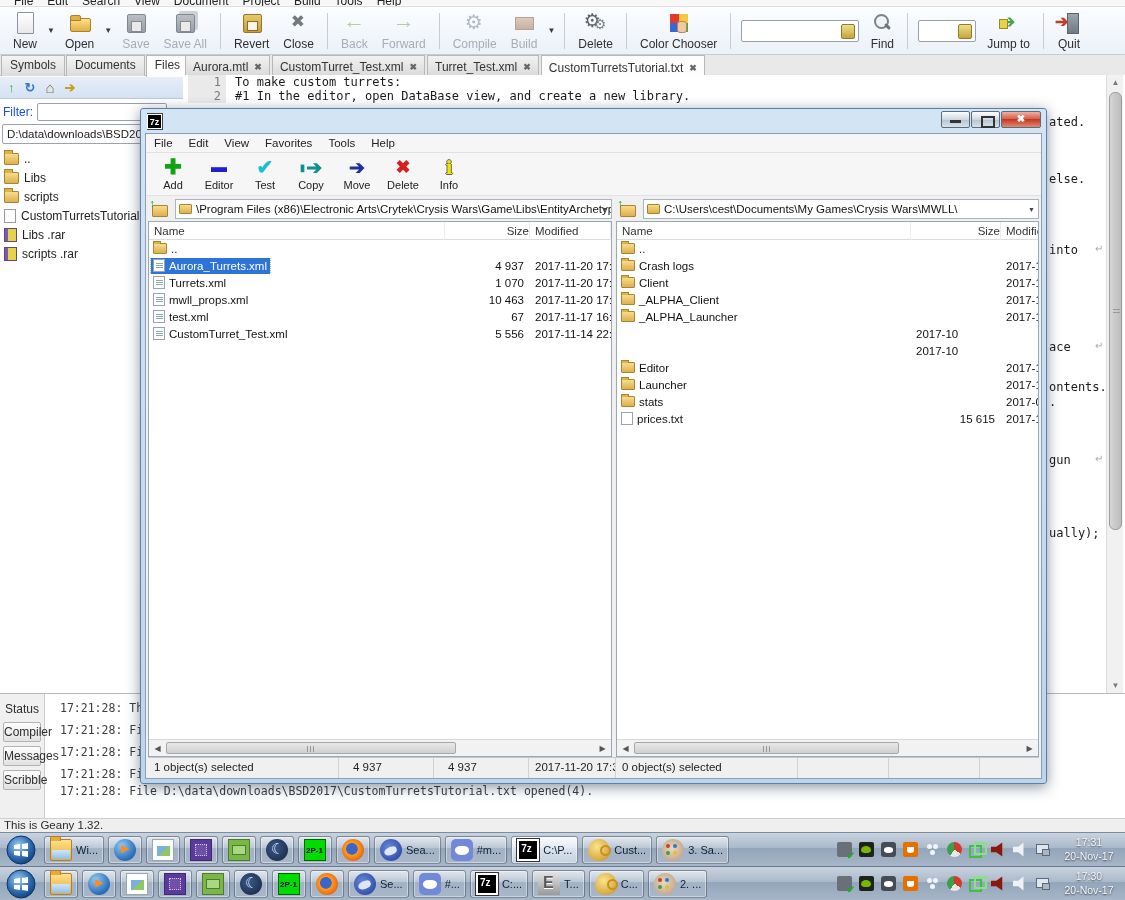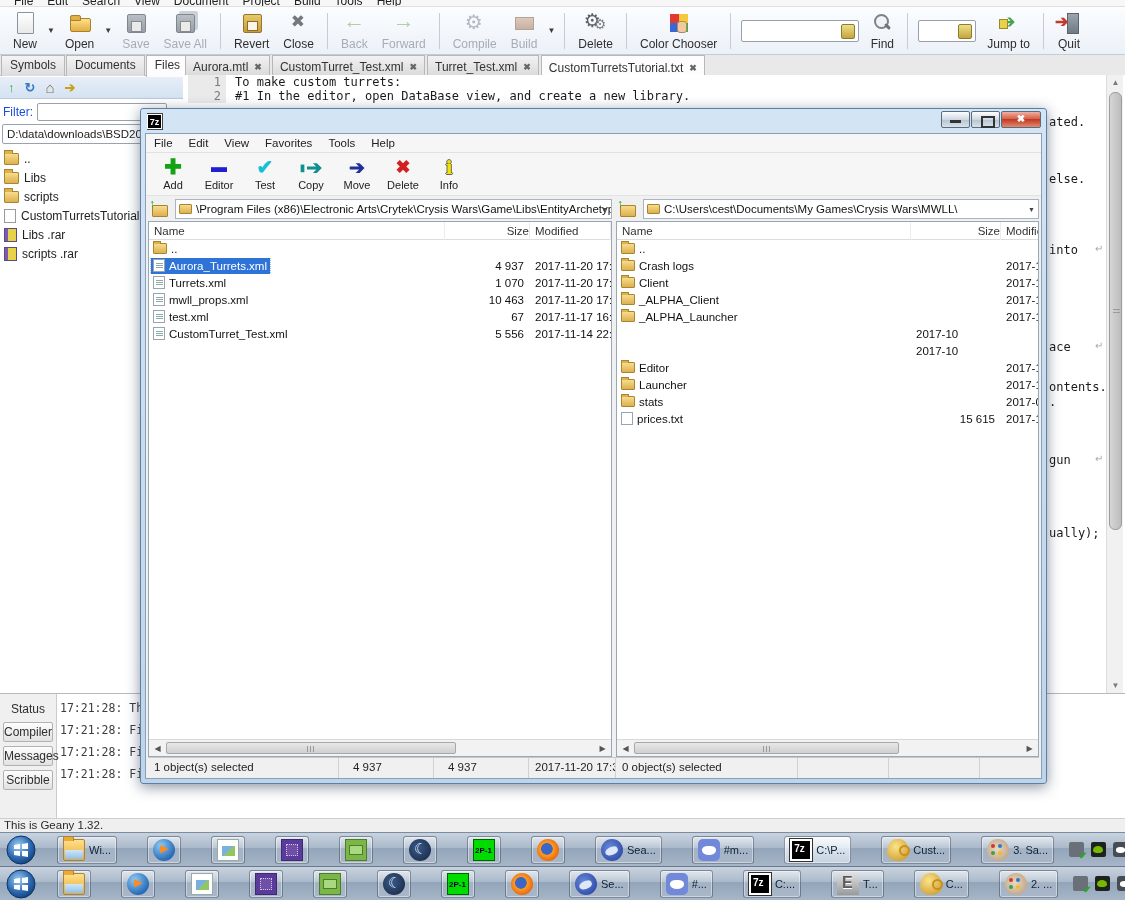--- a/index.html
+++ b/index.html
@@ -68,21 +68,21 @@
   .eline{position:absolute;left:52px;line-height:14px;white-space:pre;}
   .efrag{position:absolute;left:1049px;font-family:"DejaVu Sans Mono",monospace;font-size:12px;color:#1a1a1a;z-index:12;white-space:pre;}
   .wrapmark{position:absolute;left:1095px;font-size:10px;color:#a8a8a8;z-index:12;}
   .wrapmark::before{content:"↵";}
   #vscroll{position:absolute;left:1106px;top:75px;width:17px;height:618px;background:#f1f1f1;border-left:1px solid #dcdcdc;z-index:12;}
   #vscroll .sarr{position:absolute;left:0;width:17px;height:15px;color:#7a7a7a;font-size:8px;text-align:center;line-height:15px;}
   #vscroll .thumb{position:absolute;left:2px;top:17px;width:13px;height:438px;background:linear-gradient(90deg,#d6d6d6,#bdbdbd);border:1px solid #9c9c9c;border-radius:6px;}
   #vscroll .thumb::after{content:"";position:absolute;left:3px;top:216px;width:7px;height:6px;background:repeating-linear-gradient(#9a9a9a 0 1px,transparent 1px 3px);}
   
   #bpanel{position:absolute;top:693px;left:0;right:0;height:125px;background:#fff;border-top:1px solid #b9b9b9;}
-  #btabs{position:absolute;left:0;top:0;width:57px;height:125px;background:#f0f0f0;border-right:1px solid #cccccc;}
+  #btabs{position:absolute;left:0;top:0;width:45px;height:125px;background:#f0f0f0;border-right:1px solid #cccccc;}
   .btab{display:block;margin:4px 3px 0;padding:2px 0;text-align:center;font-size:12px;color:#2e2e2e;background:linear-gradient(#fdfdfd,#e2e2e2);border:1px solid #b2b2b2;border-radius:2px;}
   .btab.active{background:none;border:none;margin-top:6px;}
   .gmsg{position:absolute;left:60px;font-family:"DejaVu Sans Mono",monospace;font-size:11.5px;color:#3c3c3c;white-space:pre;}
   #gstatusbar{position:absolute;top:818px;left:0;right:0;height:14px;background:#efefef;border-top:1px solid #cfcfcf;font-size:11.5px;color:#2a2a2a;padding-left:4px;line-height:13px;}
   
   #zwin{position:absolute;left:140px;top:108px;width:907px;height:676px;z-index:10;background:linear-gradient(#d3e4f4,#bdd4ea);border:1px solid #5d7fa3;border-radius:3px;box-shadow:0 3px 14px rgba(20,40,70,.5);}
   #ztitle{position:absolute;top:2px;left:6px;right:120px;height:20px;display:flex;align-items:center;gap:5px;font-size:11.5px;color:#111;white-space:nowrap;overflow:hidden;}
   .zico{width:15px;height:15px;background:#000;border:1px solid #fff;outline:1px solid #444;color:#fff;font-size:9px;font-weight:bold;text-align:center;line-height:14px;flex:none;}
   .zico::before{content:"7z";}
   #zbtns{position:absolute;top:2px;right:5px;display:flex;gap:1px;}
@@ -139,21 +139,21 @@
   .zscroll .sarr{position:absolute;top:1px;width:15px;height:15px;font-size:8px;color:#555;text-align:center;line-height:15px;}
   .zscroll .thumb{position:absolute;top:2px;height:12px;background:linear-gradient(#e8e8e8,#cfcfcf);border:1px solid #a8a8a8;border-radius:2px;}
   .zscroll .thumb::after{content:"";position:absolute;top:3px;left:50%;width:8px;height:6px;margin-left:-4px;background:repeating-linear-gradient(90deg,#999 0 1px,transparent 1px 3px);}
   #zstatus{position:absolute;left:2px;right:2px;bottom:1px;height:20px;background:#f0f0f0;border-top:1px solid #c8c8c8;font-size:11.5px;color:#222;}
   .zsc{position:absolute;top:0;height:20px;line-height:19px;padding-left:6px;border-right:1px solid #d2d2d2;overflow:hidden;white-space:nowrap;}
   
   .tbar{position:absolute;left:0;right:0;height:34px;z-index:30;background:linear-gradient(#c9d3df,#aab9ca 45%,#93a5ba 46%,#a7b6c8);border-top:1px solid #7a8ca0;display:flex;align-items:center;}
   #tbar1{top:832px;}
   #tbar2{top:866px;border-top:1px solid #68798d;}
   .startbtn{width:42px;height:34px;display:flex;align-items:center;justify-content:center;flex:none;}
-  .titem{height:28px;margin:0 15px;border:1px solid rgba(60,75,92,.55);border-radius:3px;background:linear-gradient(rgba(255,255,255,.5),rgba(255,255,255,.14) 50%,rgba(255,255,255,.06));box-shadow:inset 0 0 0 1px rgba(255,255,255,.4);display:flex;align-items:center;padding:0 5px;gap:4px;font-size:11px;color:#0e2138;flex:none;}
+  .titem{height:28px;margin:0 2px;border:1px solid rgba(60,75,92,.55);border-radius:3px;background:linear-gradient(rgba(255,255,255,.5),rgba(255,255,255,.14) 50%,rgba(255,255,255,.06));box-shadow:inset 0 0 0 1px rgba(255,255,255,.4);display:flex;align-items:center;padding:0 5px;gap:4px;font-size:11px;color:#0e2138;flex:none;}
   .titem.active{background:linear-gradient(rgba(255,255,255,.9),rgba(225,238,250,.55));}
   .tlabel{max-width:48px;overflow:hidden;white-space:nowrap;}
   .tlabel:empty{display:none;}
   .ticon{width:22px;height:22px;position:relative;flex:none;}
   .ti-explorer{background:linear-gradient(#ffe089,#e8ab3a);border-radius:2px;border:1px solid #b08230;}
   .ti-explorer::before{content:"";position:absolute;left:-1px;top:-4px;width:9px;height:4px;background:#e8ab3a;border:1px solid #b08230;border-bottom:none;border-radius:2px 2px 0 0;}
   .ti-explorer::after{content:"";position:absolute;left:1px;bottom:1px;right:1px;height:9px;background:linear-gradient(#cfe6f8,#8fc0e8);border-radius:1px;}
   .ti-wmp{background:radial-gradient(circle at 35% 30%,#8ec8f0,#2a6cb8 70%);border-radius:50%;}
   .ti-wmp::after{content:"▶";position:absolute;left:7px;top:3px;color:#ff8a1e;font-size:11px;}
   .ti-imgview{background:#fff;border:1px solid #9aa;}
@@ -385,20 +385,21 @@
 
     <div class="btab active">Status</div>
         <div class="btab">Compiler</div>
         <div class="btab">Messages</div>
         <div class="btab">Scribble</div>
       </div>
     <div class="gmsg" style="top:7px;">17:21:28: Thi</div>
     <div class="gmsg" style="top:29px;">17:21:28: Fil</div>
     <div class="gmsg" style="top:51px;">17:21:28: Fil</div>
     <div class="gmsg" style="top:73px;">17:21:28: Fil</div>
+    <div class="gmsg" style="top:90px;">17:21:28: File D:\data\downloads\BSD2017\CustomTurretsTutorial.txt opened(4).</div>
   </div>
 
   <div id="gstatusbar">This is Geany 1.32.</div>
 </div>
 
 <div id="zwin">
   <div id="ztitle">
     <span class="zico"></span>
   </div>
   <div id="zbtns">

